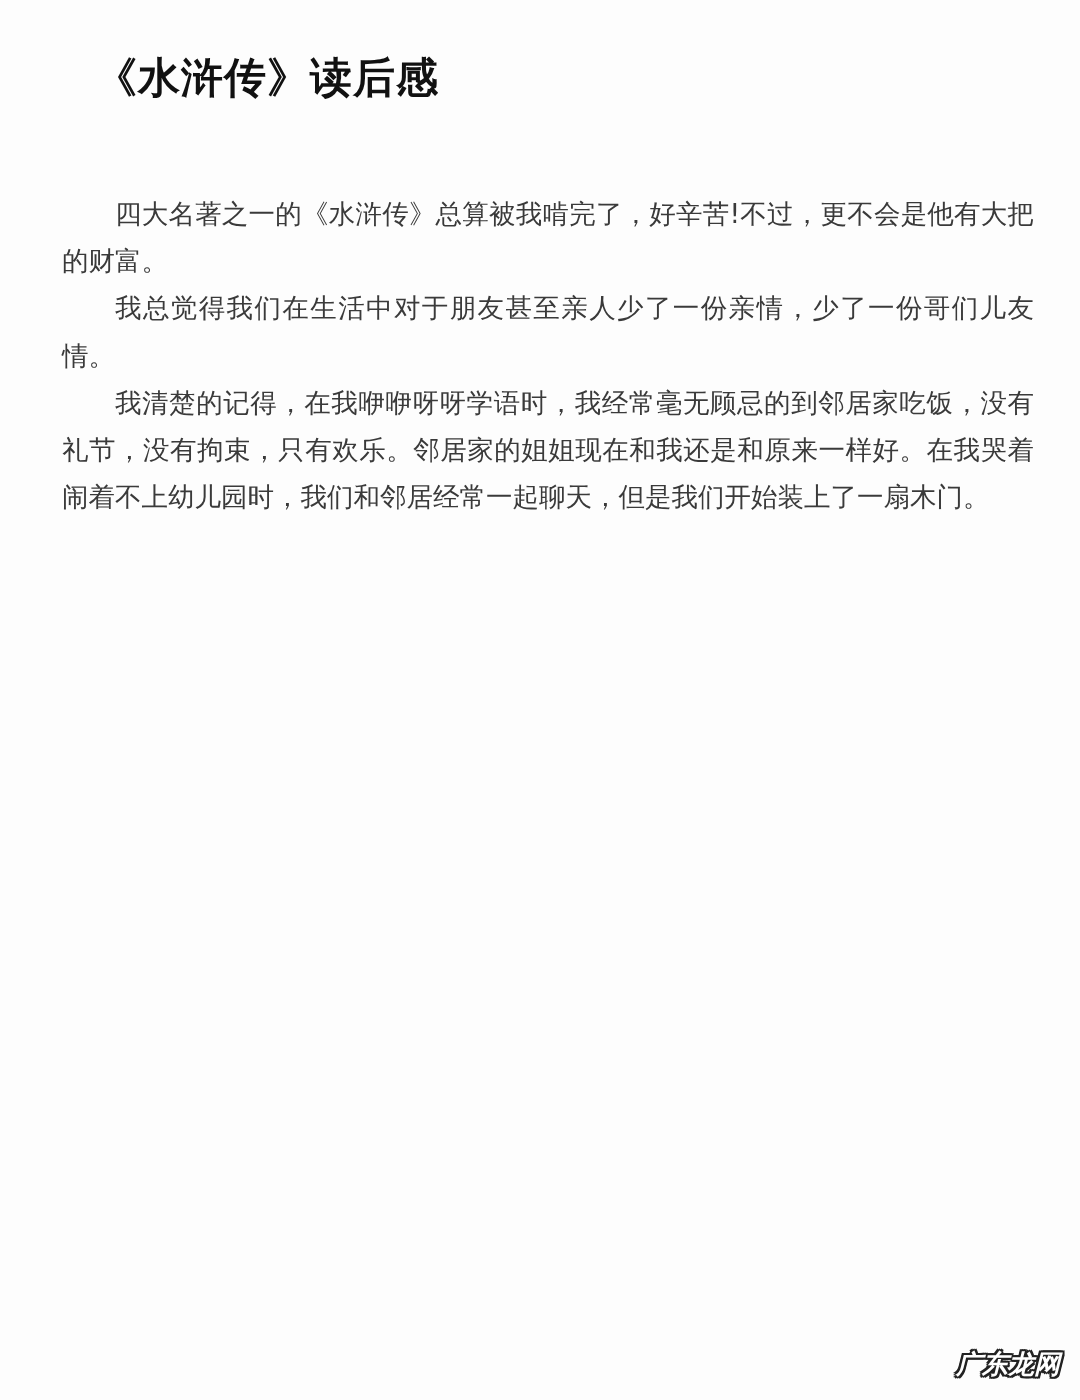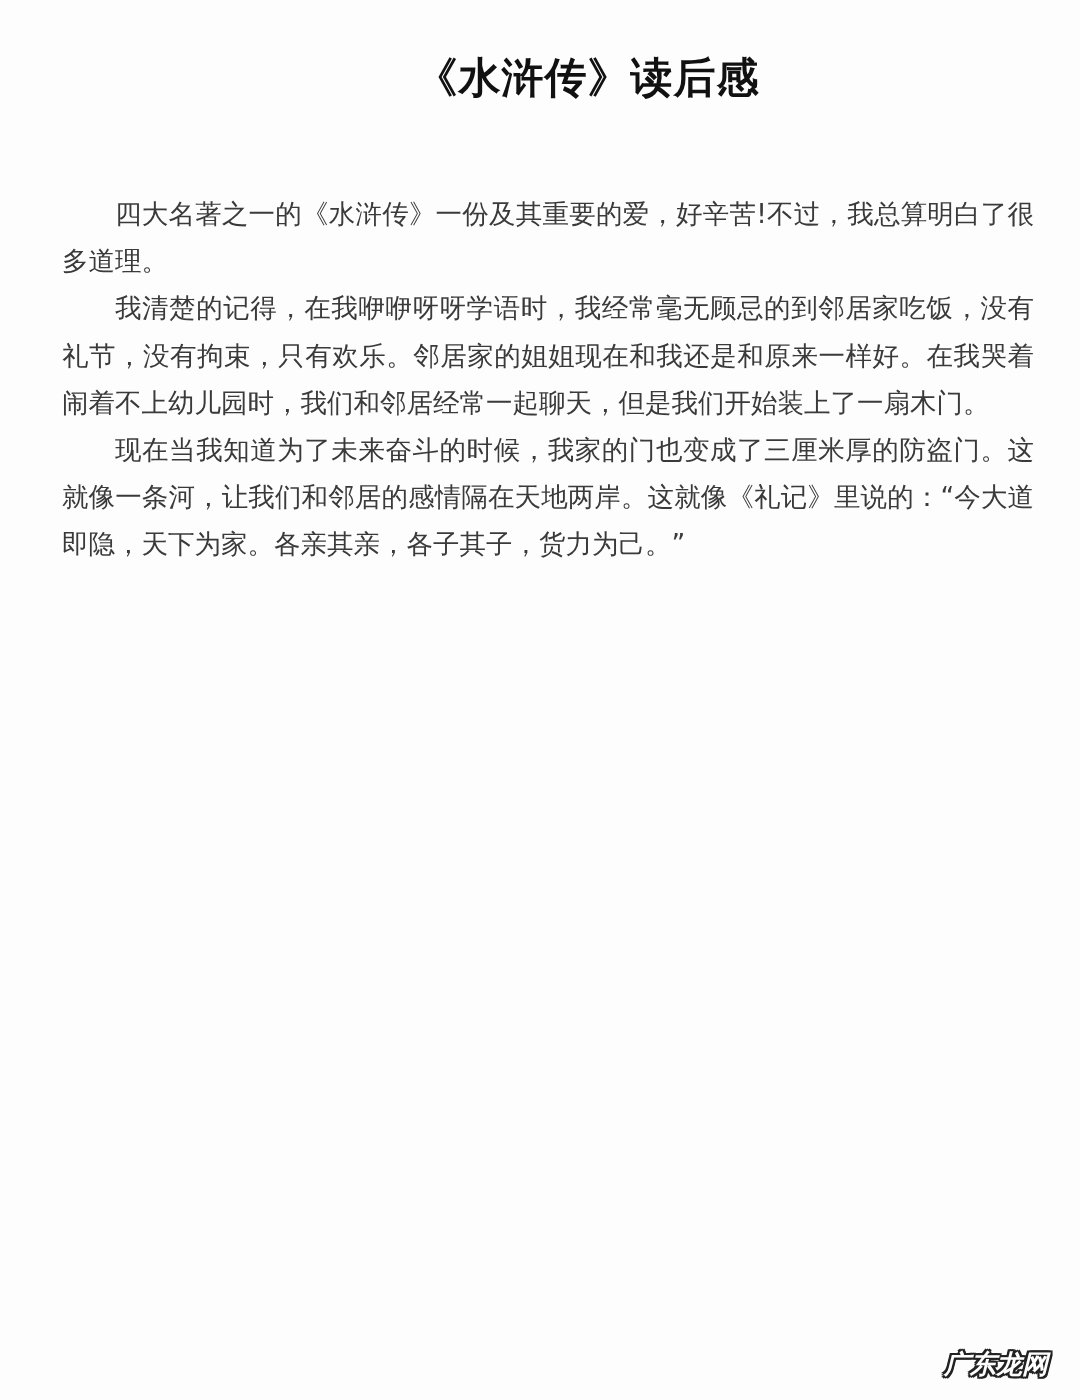--- a/index.html
+++ b/index.html
@@ -3,41 +3,41 @@
 <meta charset="utf-8">
 <style>
   html, body { margin: 0; padding: 0; }
   body {
     width: 1080px; height: 1400px; background: #fdfdfd; overflow: hidden;
     position: relative;
     font-family: "DejaVu Sans", "Liberation Sans", sans-serif;
   }
   .title {
     position: absolute; top: 50px; left: 0; width: 1080px;
-    text-align: center; font-size: 42px; font-weight: bold; color: #111;
+    font-size: 42px; font-weight: bold; color: #111;
     letter-spacing: 1px; padding-left: 95px; box-sizing: border-box;
   }
   .body-text {
     position: absolute; top: 190px; left: 62px; width: 972px;
     font-size: 26.5px; line-height: 47.2px; color: #3a3a3a;
     text-align: justify;
   }
   .para { margin: 0; text-indent: 2em; }
   .watermark {
-    position: absolute; right: 32px; bottom: 18px;
+    position: absolute; right: 20px; bottom: 18px;
     font-size: 26px; font-weight: bold; color: #fff;
     font-style: italic;
     text-shadow: -2px -2px 0 #222, 2px -2px 0 #222, -2px 2px 0 #222, 2px 2px 0 #222,
                  0 2px 0 #222, 0 -2px 0 #222, 2px 0 0 #222, -2px 0 0 #222;
   }
 </style>
 </head>
 <body>
 
 <div class="title">《水浒传》读后感</div>
 
 <div class="body-text">
-  <p class="para">四大名著之一的《水浒传》一份及其重要的爱，好辛苦!不过，我总算明白了很多道理。</p>
+  <p class="para">四大名著之一的《水浒传》总算被我啃完了，好辛苦!不过，更不会是他有大把的财富。</p>
+  <p class="para">我总觉得我们在生活中对于朋友甚至亲人少了一份亲情，少了一份哥们儿友情。</p>
   <p class="para">我清楚的记得，在我咿咿呀呀学语时，我经常毫无顾忌的到邻居家吃饭，没有礼节，没有拘束，只有欢乐。邻居家的姐姐现在和我还是和原来一样好。在我哭着闹着不上幼儿园时，我们和邻居经常一起聊天，但是我们开始装上了一扇木门。</p>
-  <p class="para">现在当我知道为了未来奋斗的时候，我家的门也变成了三厘米厚的防盗门。这就像一条河，让我们和邻居的感情隔在天地两岸。这就像《礼记》里说的：“今大道即隐，天下为家。各亲其亲，各子其子，货力为己。”</p>
 </div>
 
 <div class="watermark">广东龙网</div>
 
 </body></html>

